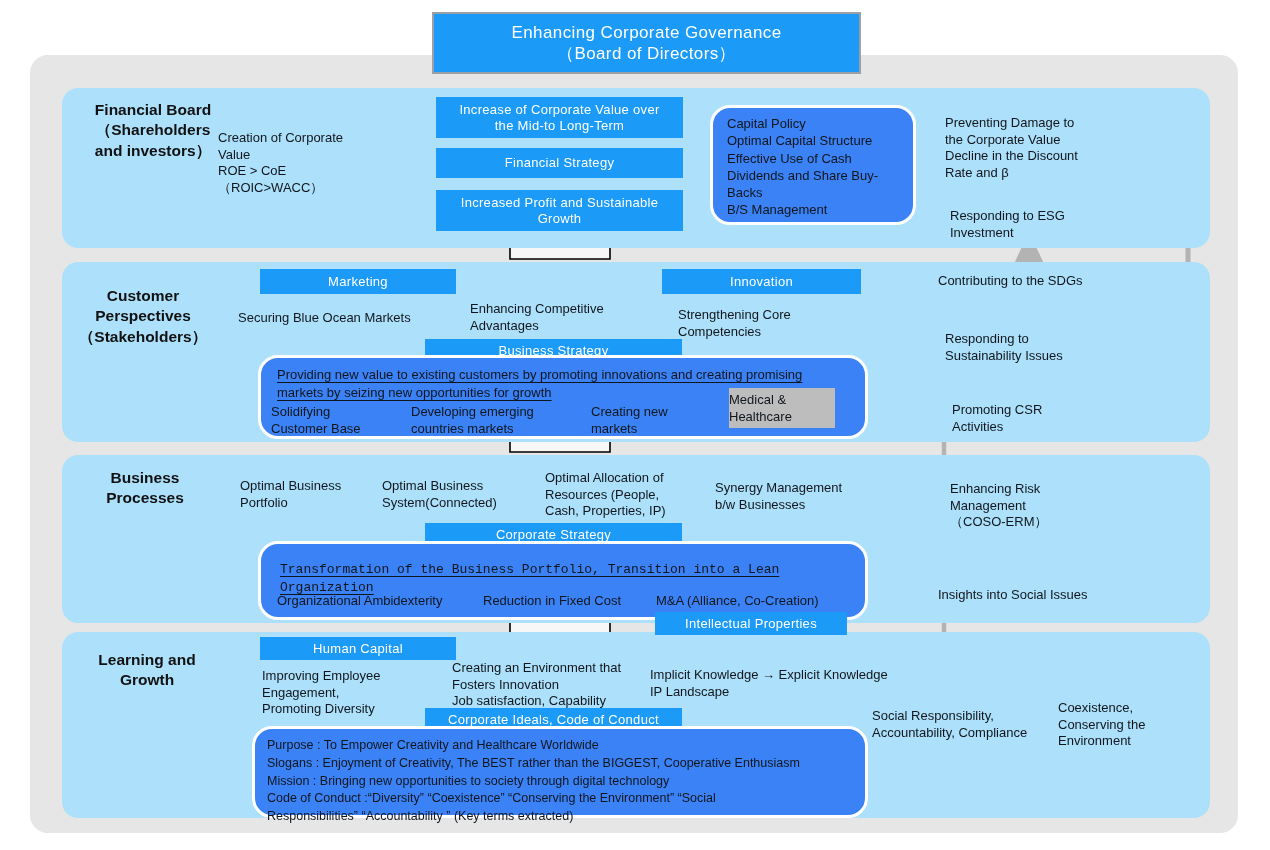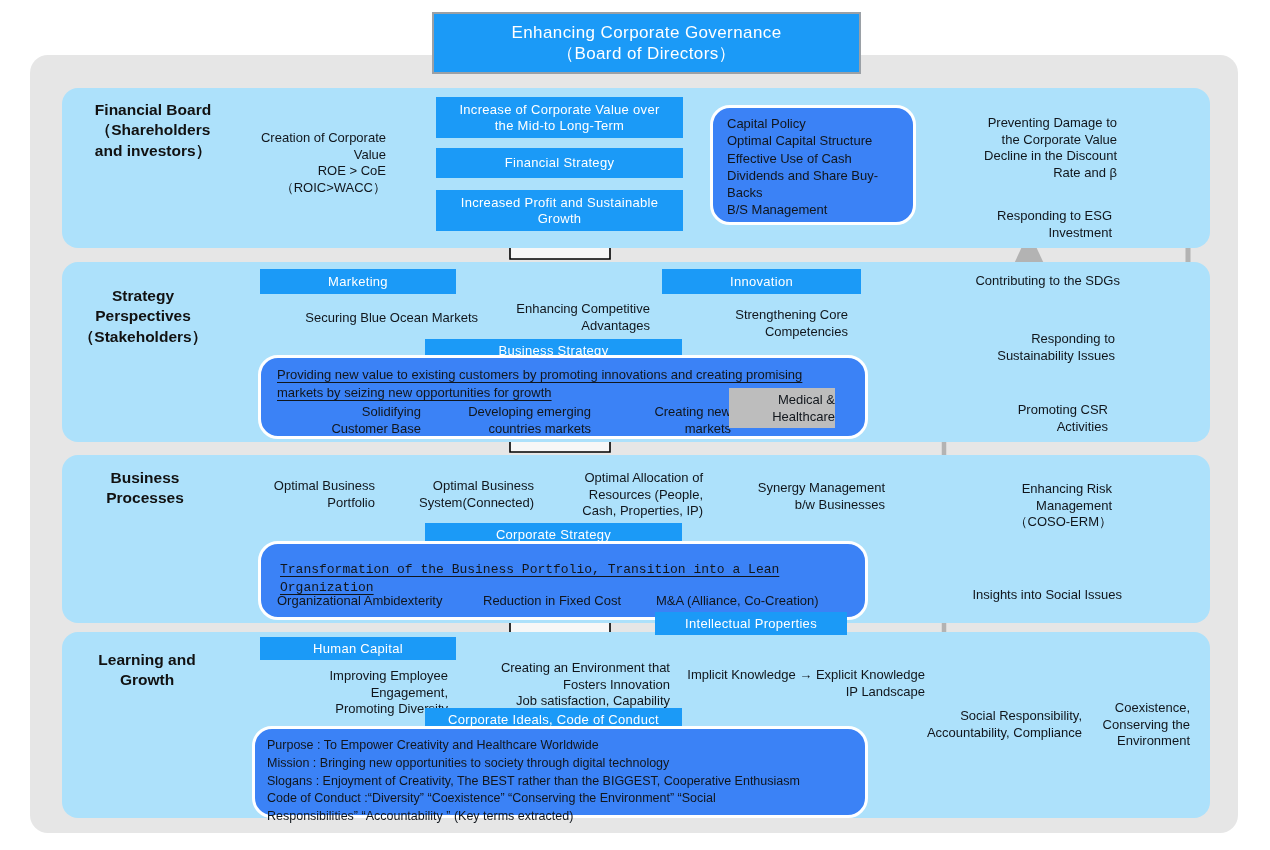--- a/index.html
+++ b/index.html
@@ -28,21 +28,21 @@
 
   
   .bluebar{background:#1b9af7;color:#ffffff;display:flex;align-items:center;justify-content:center;
       text-align:center;font-size:13px;line-height:1.2;letter-spacing:.3px;}
 
   
   .graybox{background:#3b82f6;border:3px solid #ffffff;border-radius:20px;}
   .graybox-plain{background:#c9c9c9;border:2px solid #ffffff;border-radius:10px;}
 
   
-  .txt{position:absolute;color:#11161c;font-size:13px;line-height:1.28;text-align:right;}
+  .txt{position:absolute;color:#11161c;font-size:13px;line-height:1.28;text-align:left;}
   .txt-l{text-align:left;}
   .small{font-size:12.5px;}
 
   .uline{text-decoration:underline;text-underline-offset:3px;}
 
   svg.lay{position:absolute;left:0;top:0;width:1270px;height:850px;pointer-events:none;}
 </style>
 </head>
 <body>
 
@@ -157,21 +157,21 @@
   <div class="txt abs" style="left:945px;top:115px;width:172px;white-space:pre-line;">Preventing  Damage to
 the Corporate  Value
 Decline in the Discount
 Rate and β</div>
   <div class="txt abs" style="left:950px;top:208px;width:162px;white-space:pre-line;">Responding to ESG
 Investment</div>
 
   <div class="abs panel" id="p-customer"></div>
 
   <div class="panel-title abs" style="left:38px;top:286px;">
-    <div>Strategy</div>
+    <div>Customer</div>
     <div>Perspectives</div>
     <div>（Stakeholders）</div>
   </div>
 
   <div class="abs bluebar" style="left:260px;top:269px;width:196px;height:25px;">Marketing</div>
   <div class="txt abs" style="left:238px;top:310px;width:240px;">Securing  Blue Ocean  Markets</div>
 
   <div class="txt abs" style="left:470px;top:301px;width:180px;white-space:pre-line;">Enhancing Competitive
 Advantages</div>
 
@@ -252,22 +252,22 @@
 
   <div class="abs bluebar" style="left:655px;top:612px;width:192px;height:23px;">Intellectual   Properties</div>
   <div class="txt abs" style="left:650px;top:667px;width:275px;white-space:pre-line;">Implicit  Knowledge  →  Explicit Knowledge
 IP Landscape</div>
 
   <div class="abs bluebar" style="left:425px;top:708px;width:257px;height:23px;">Corporate  Ideals, Code of Conduct</div>
 
   <div class="abs graybox" style="left:252px;top:726px;width:610px;height:86px;">
     <div class="txt txt-l small" style="left:12px;top:8px;width:588px;line-height:1.42;">
       <div>Purpose : To Empower Creativity and Healthcare Worldwide</div>
+      <div>Slogans : Enjoyment of Creativity, The BEST rather than the BIGGEST, Cooperative Enthusiasm</div>
       <div>Mission : Bringing new opportunities to society through digital technology</div>
-      <div>Slogans : Enjoyment of Creativity, The BEST rather than the BIGGEST, Cooperative Enthusiasm</div>
       <div>Code of Conduct :“Diversity”  “Coexistence”  “Conserving the Environment”  “Social</div>
       <div>Responsibilities”  “Accountability ”  (Key terms extracted)</div>
     </div>
   </div>
 
   <div class="txt abs" style="left:872px;top:708px;width:210px;white-space:pre-line;">Social Responsibility,
 Accountability, Compliance</div>
   <div class="txt abs" style="left:1058px;top:700px;width:132px;white-space:pre-line;">Coexistence,
 Conserving the
 Environment</div>

